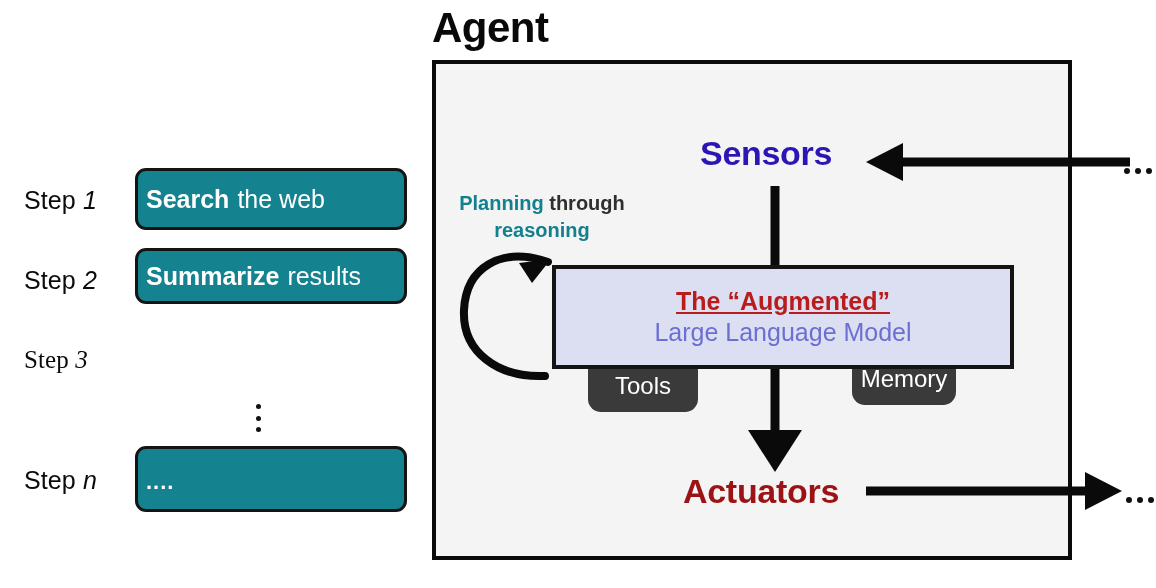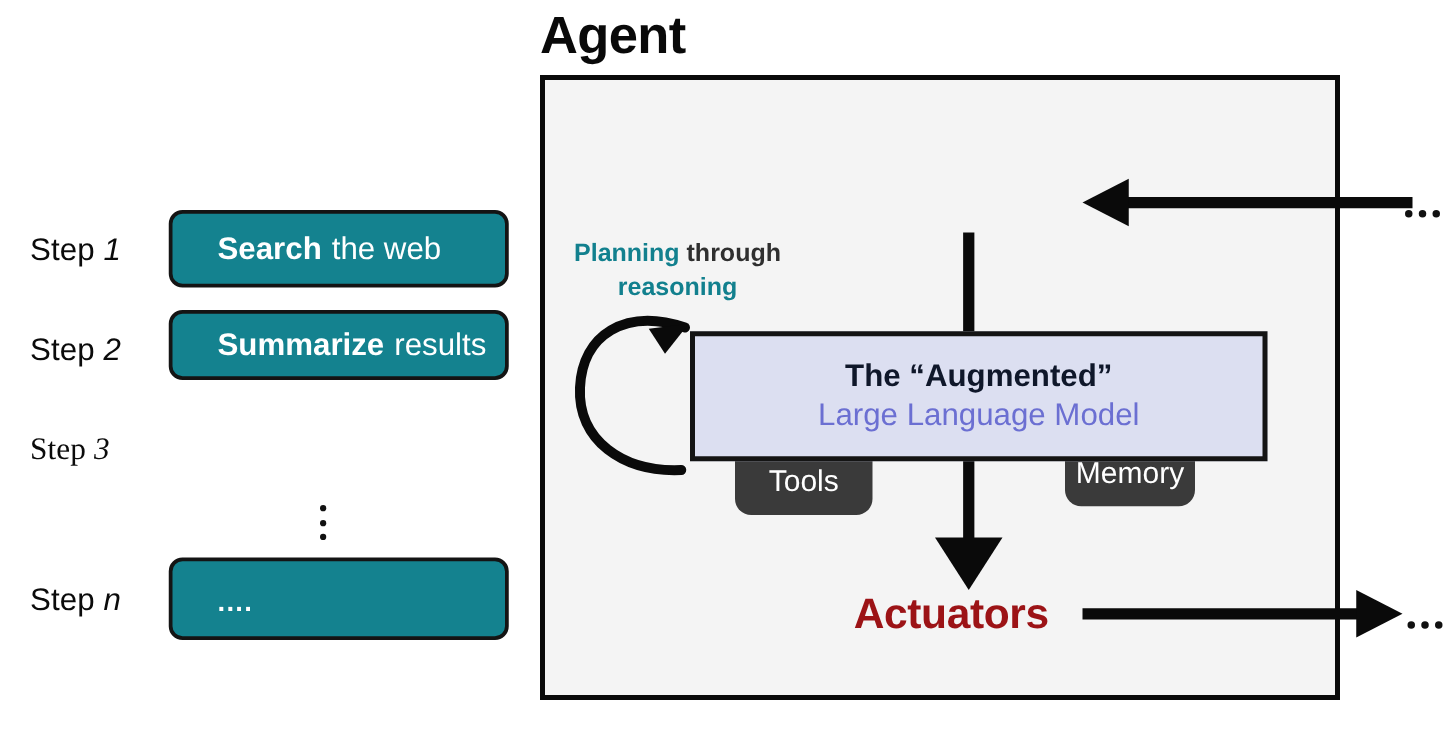--- a/index.html
+++ b/index.html
@@ -32,21 +32,21 @@
   .step-box {
     position: absolute;
     background: #14828f;
     border: 3.5px solid #141414;
     border-radius: 11px;
     box-sizing: border-box;
     display: flex;
     align-items: center;
     color: #ffffff;
     font-size: 25px;
-    padding-left: 36px;
+    padding-left: 8px;
     white-space: nowrap;
   }
   .step-box .b {
     font-weight: bold;
     margin-right: 8px;
   }
   .step-box .n {
     font-weight: normal;
   }
   .step-box.dots {
@@ -140,22 +140,23 @@
     box-sizing: border-box;
     display: flex;
     flex-direction: column;
     align-items: center;
     justify-content: center;
     z-index: 4;
   }
   .llm-box .line1 {
     font-size: 25px;
     font-weight: bold;
-    color: #0f172a;
+    color: #b91c1c;
     line-height: 1.15;
+    text-decoration: underline;
   }
   .llm-box .line2 {
     font-size: 25px;
     font-weight: normal;
     color: #6b6fd2;
     line-height: 1.2;
     margin-top: 2px;
   }
 
   
@@ -268,20 +269,21 @@
 
     <line x1="866" y1="491" x2="1095" y2="491" stroke="#0a0a0a" stroke-width="9"></line>
     <polygon points="1122,491 1085,472 1085,510" fill="#0a0a0a"></polygon>
 
     <polygon points="775,472 748,430 802,430" fill="#0a0a0a"></polygon>
 
     <path d="M 548,262 C 500,246 466,268 464,310 C 462,352 498,378 545,376" fill="none" stroke="#0a0a0a" stroke-width="8" stroke-linecap="round"></path>
     <polygon points="551,259 519,263 532,283" fill="#0a0a0a"></polygon>
   </svg>
 
+  <div class="sensors">Sensors</div>
   <div class="actuators">Actuators</div>
 
   <div class="hdots" style="left:1124px; top:168px;">
     <i></i>
       <i></i>
       <i></i>
   </div>
   <div class="hdots" style="left:1126px; top:497px;">
     <i></i>
       <i></i>

